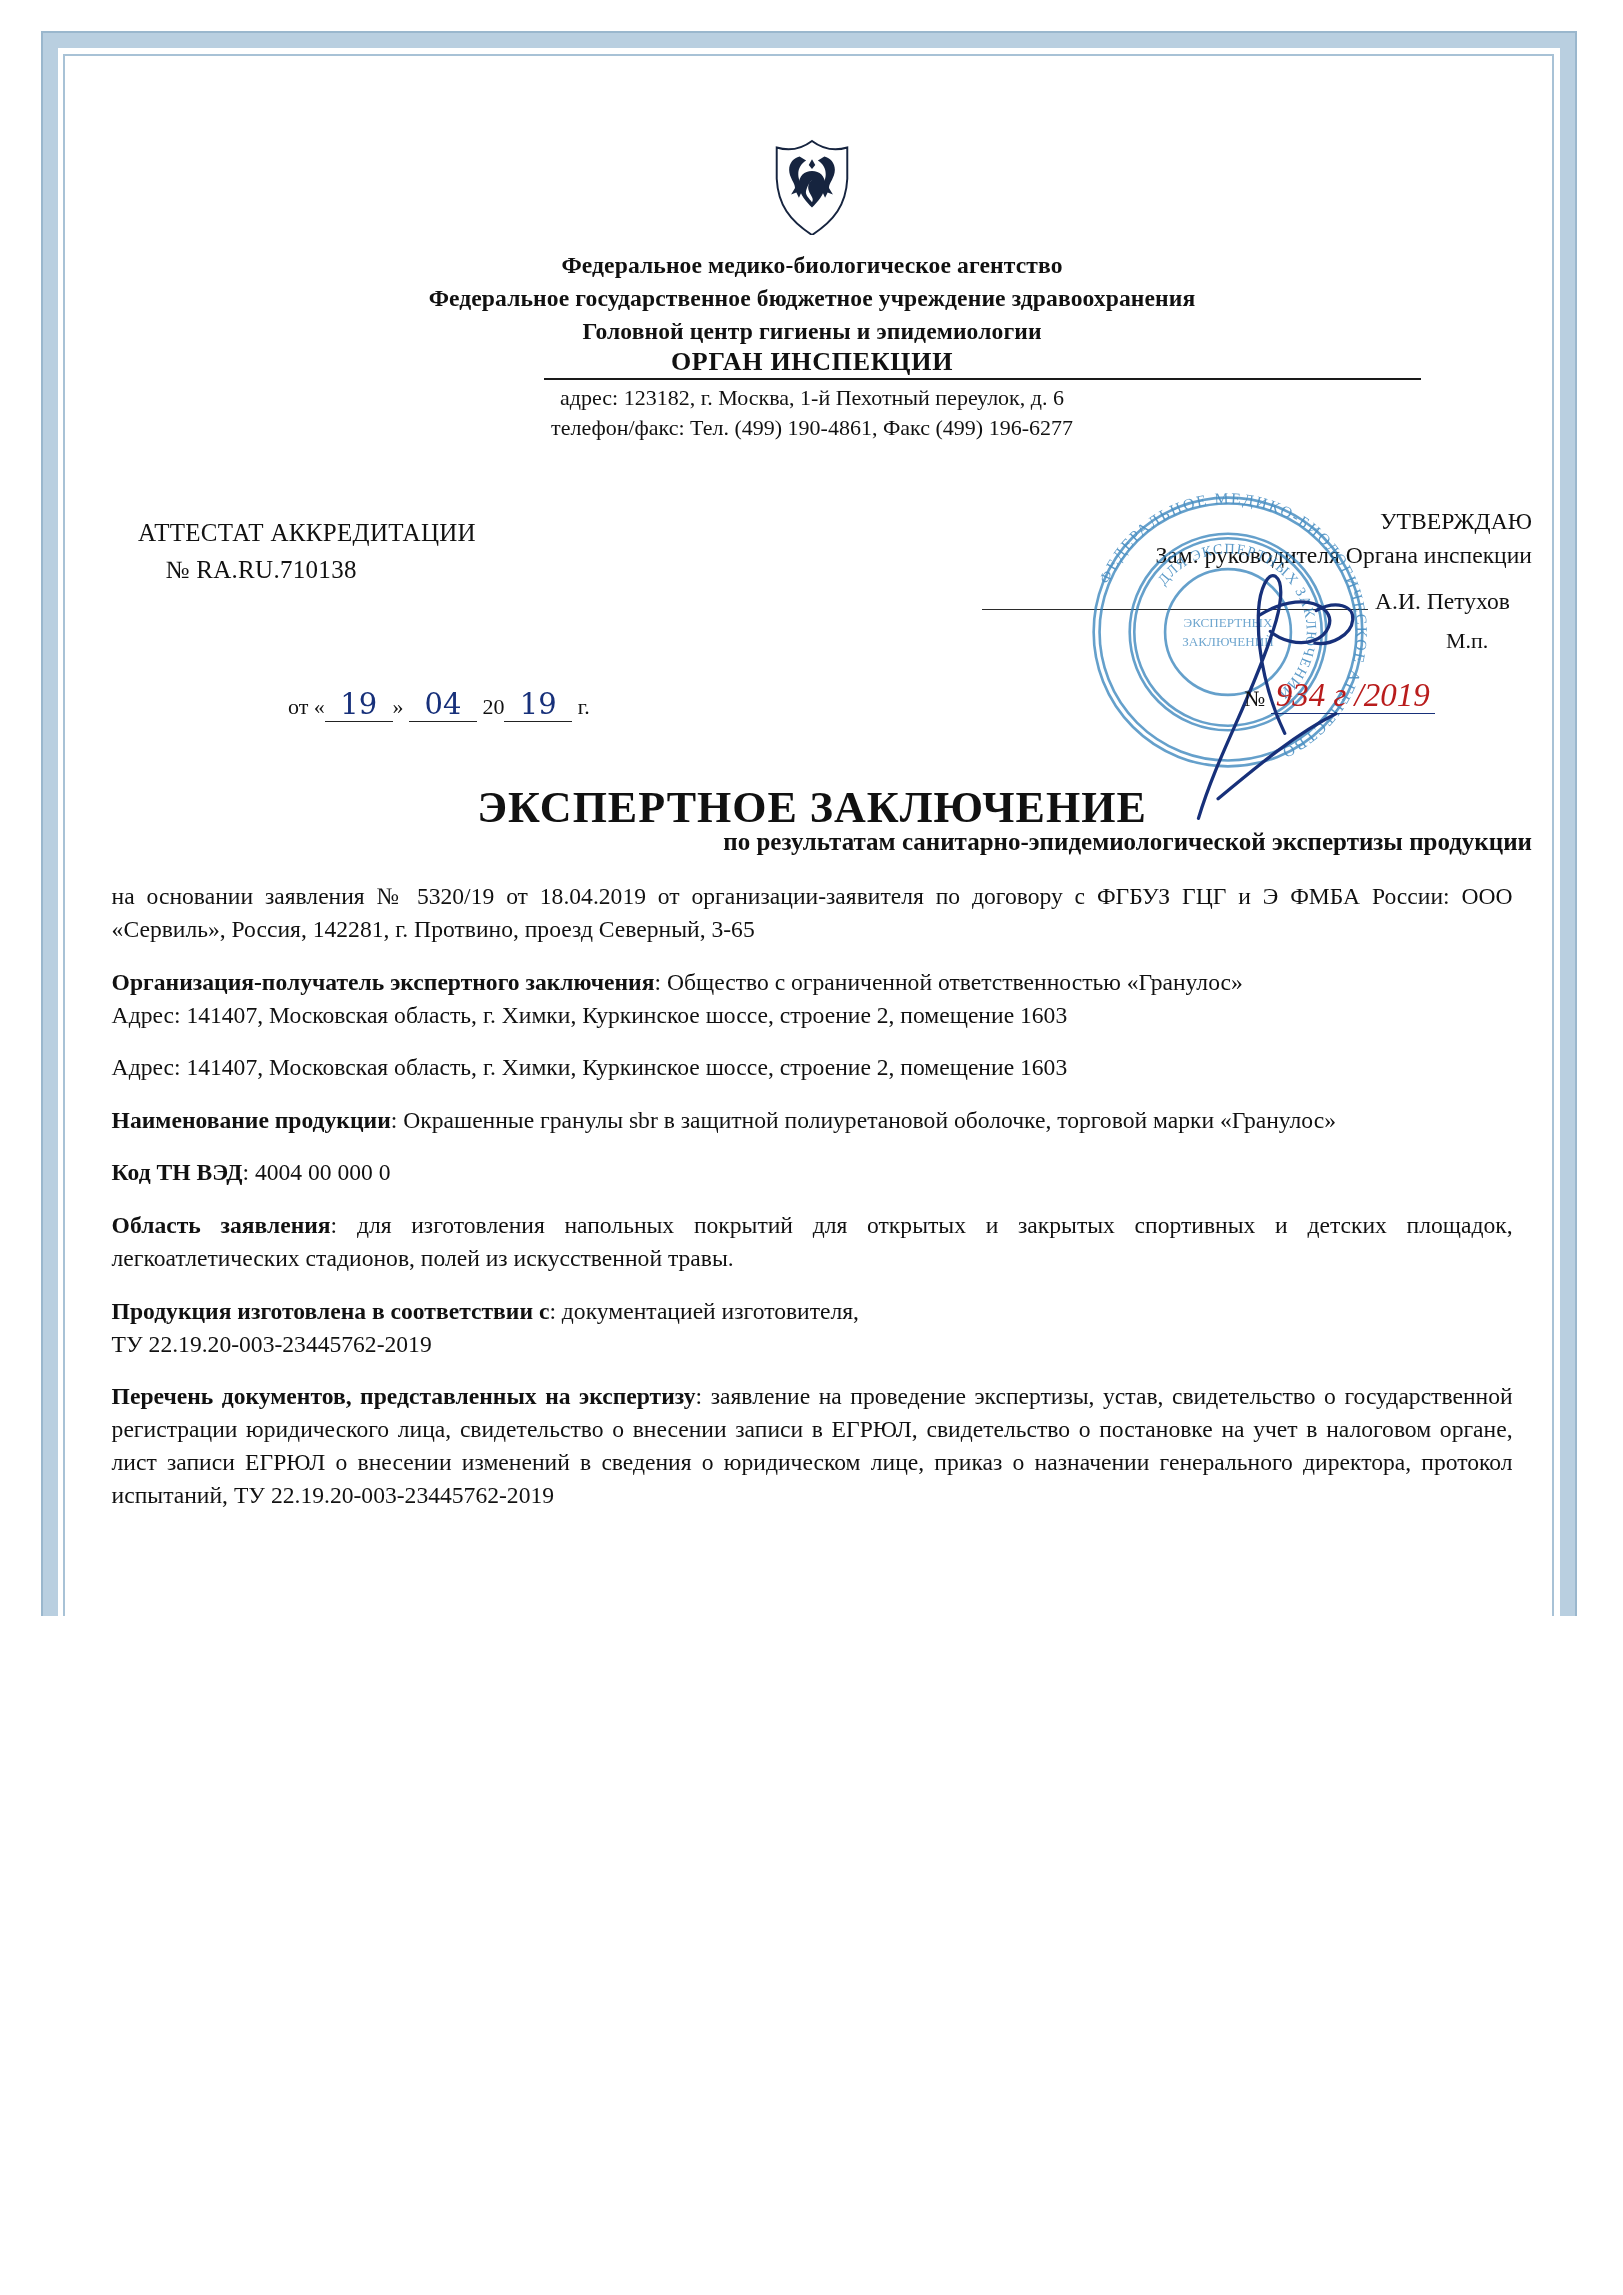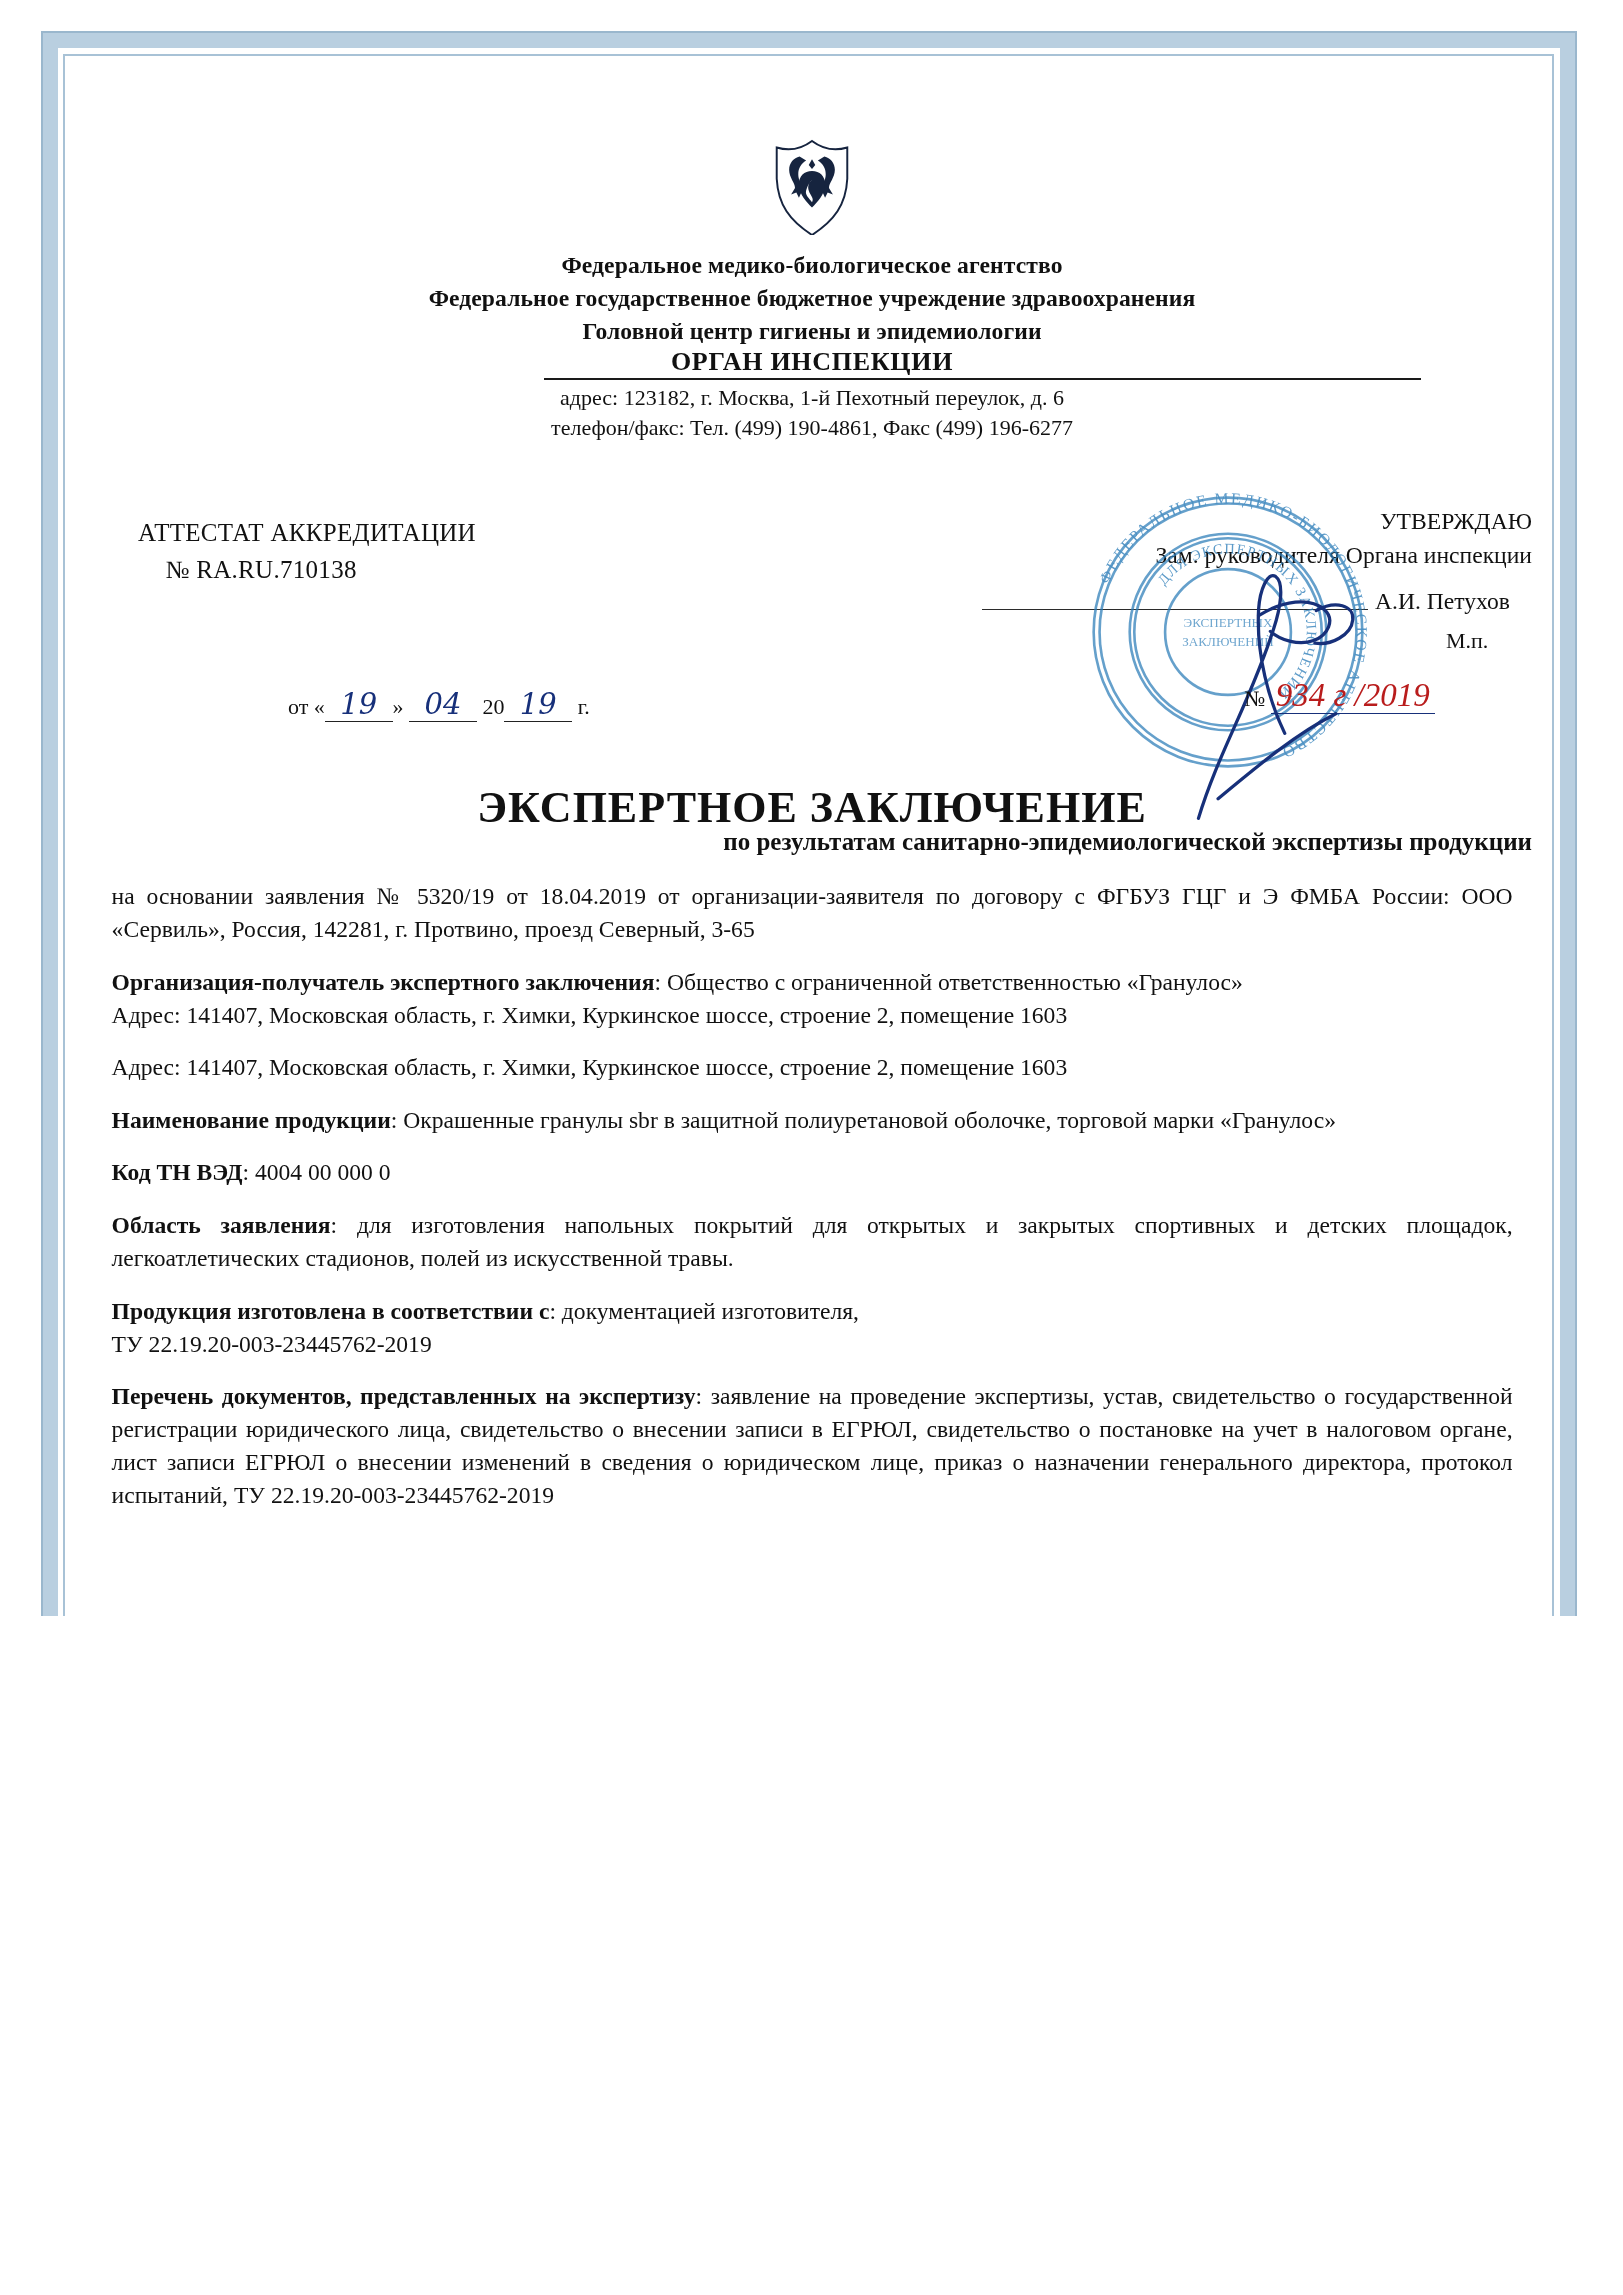--- a/index.html
+++ b/index.html
@@ -158,21 +158,20 @@
 
   
   .date-row {
     position: absolute;
     left: 196px;
     top: 602px;
     font-size: 22px;
   }
   .date-row .hw {
     font-family: "DejaVu Serif", serif;
-    font-style: italic;
     font-size: 29px;
     color: #17307a;
     padding: 0 3.9px;
   }
   .u-line {
     display: inline-block;
     border-bottom: 1.3px solid #222;
     min-width: 60px;
     text-align: center;
   }

